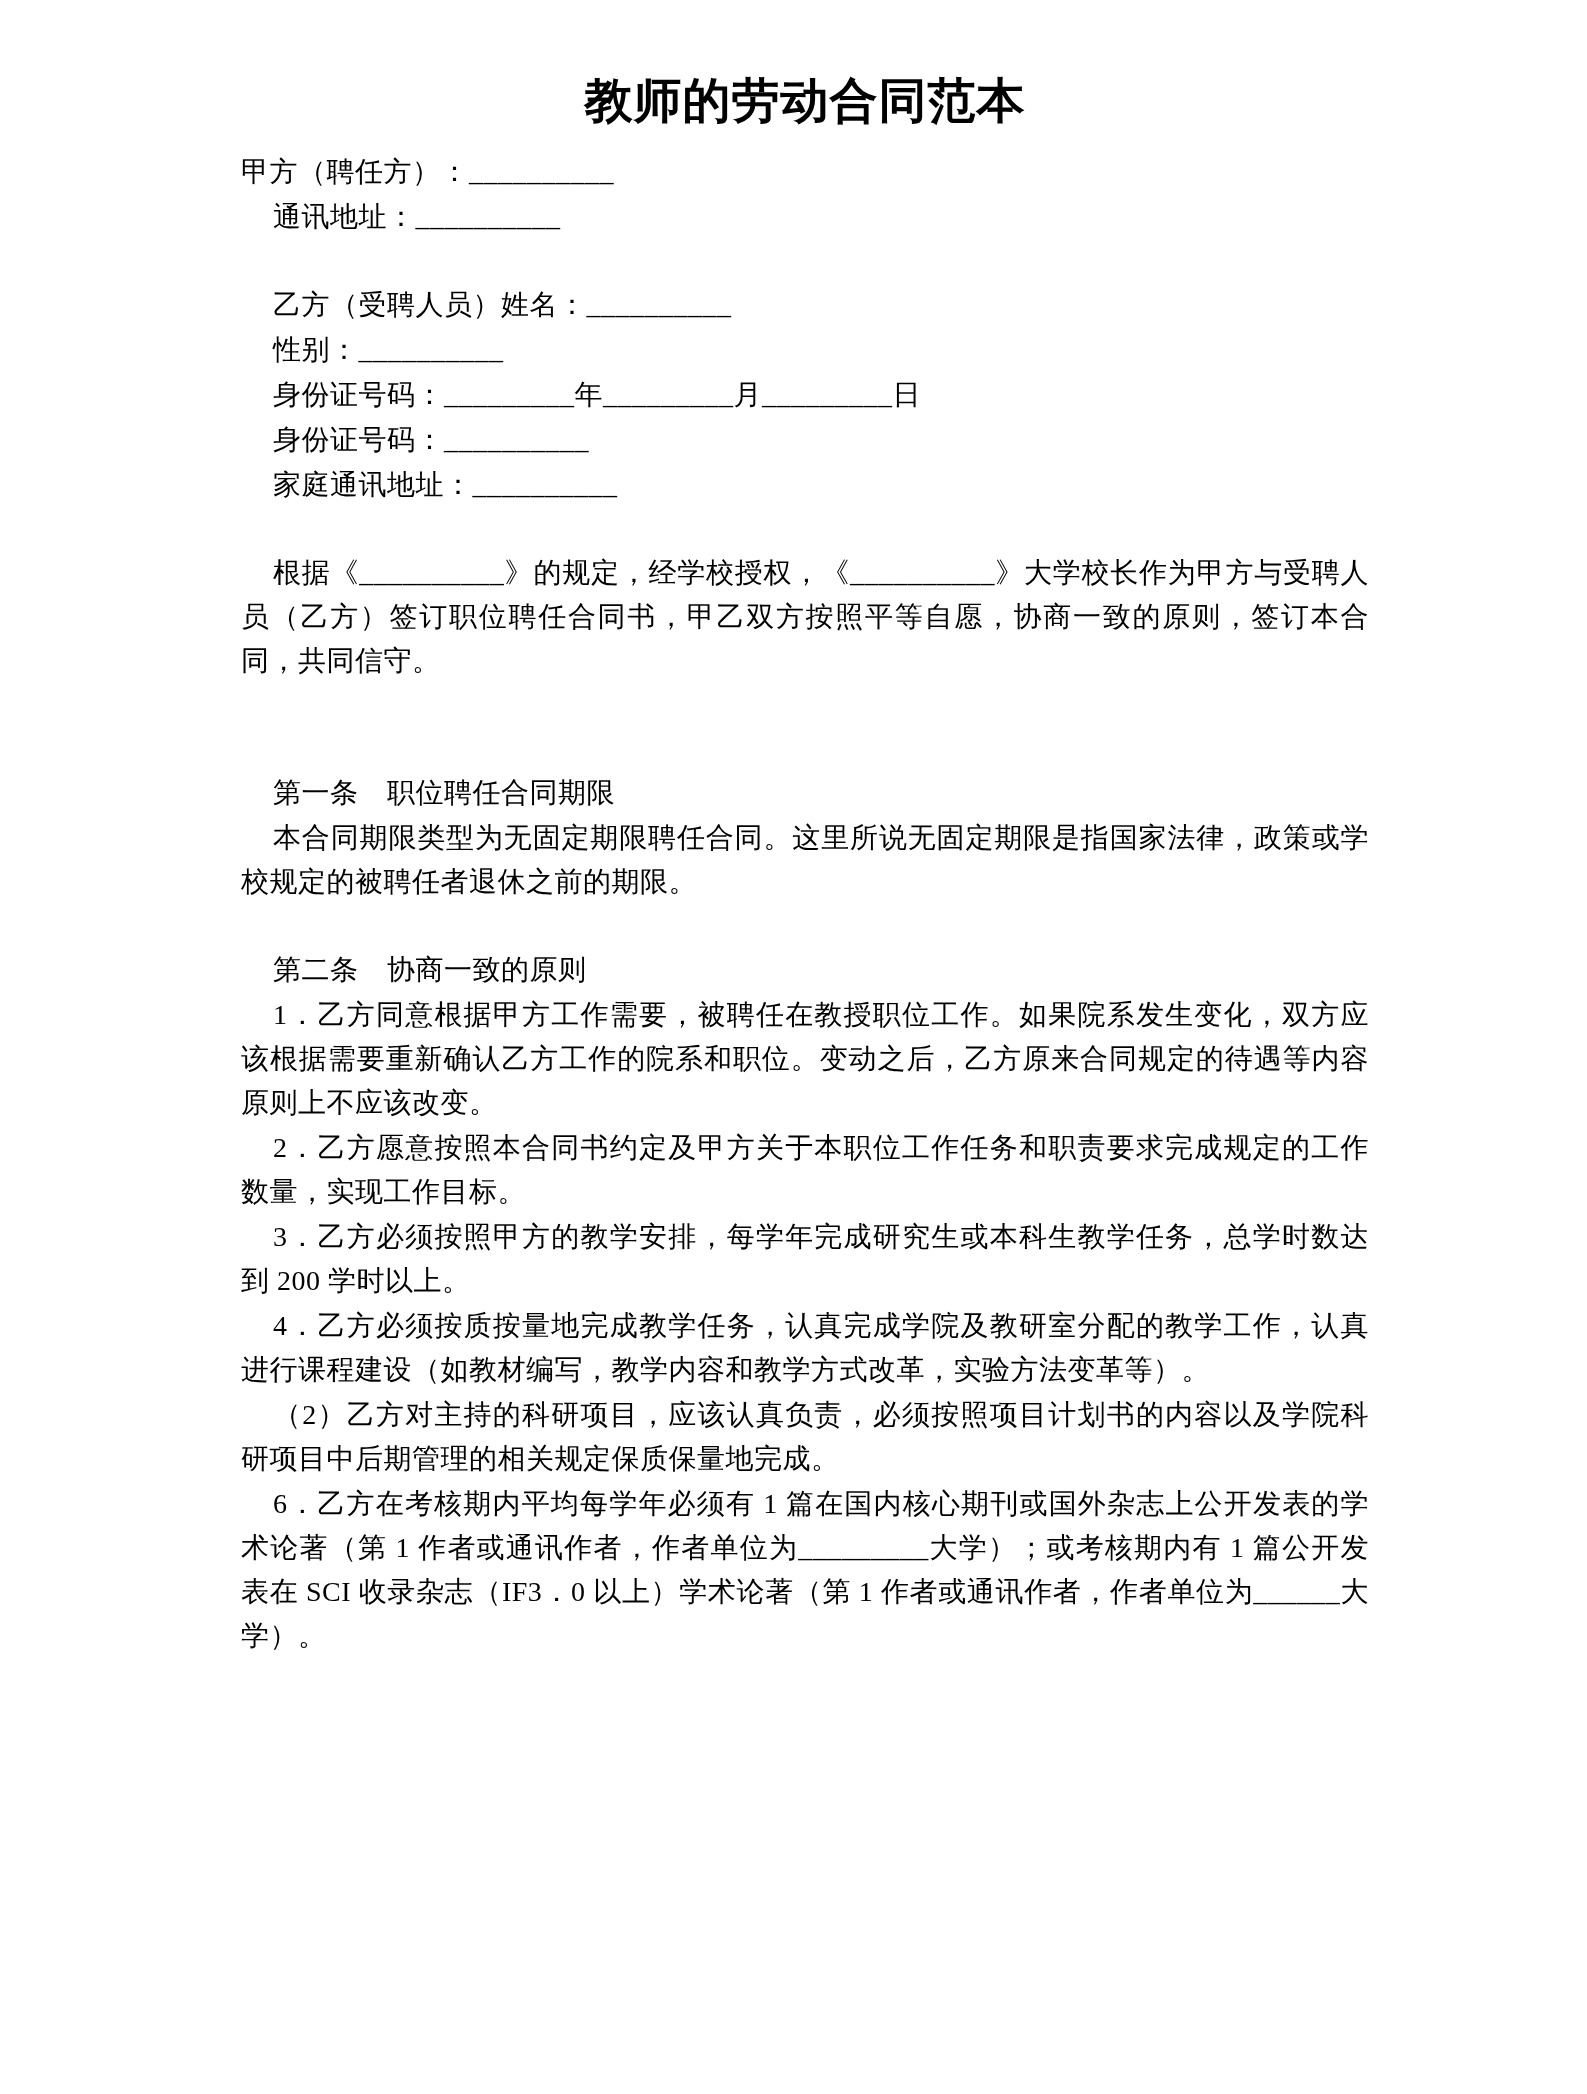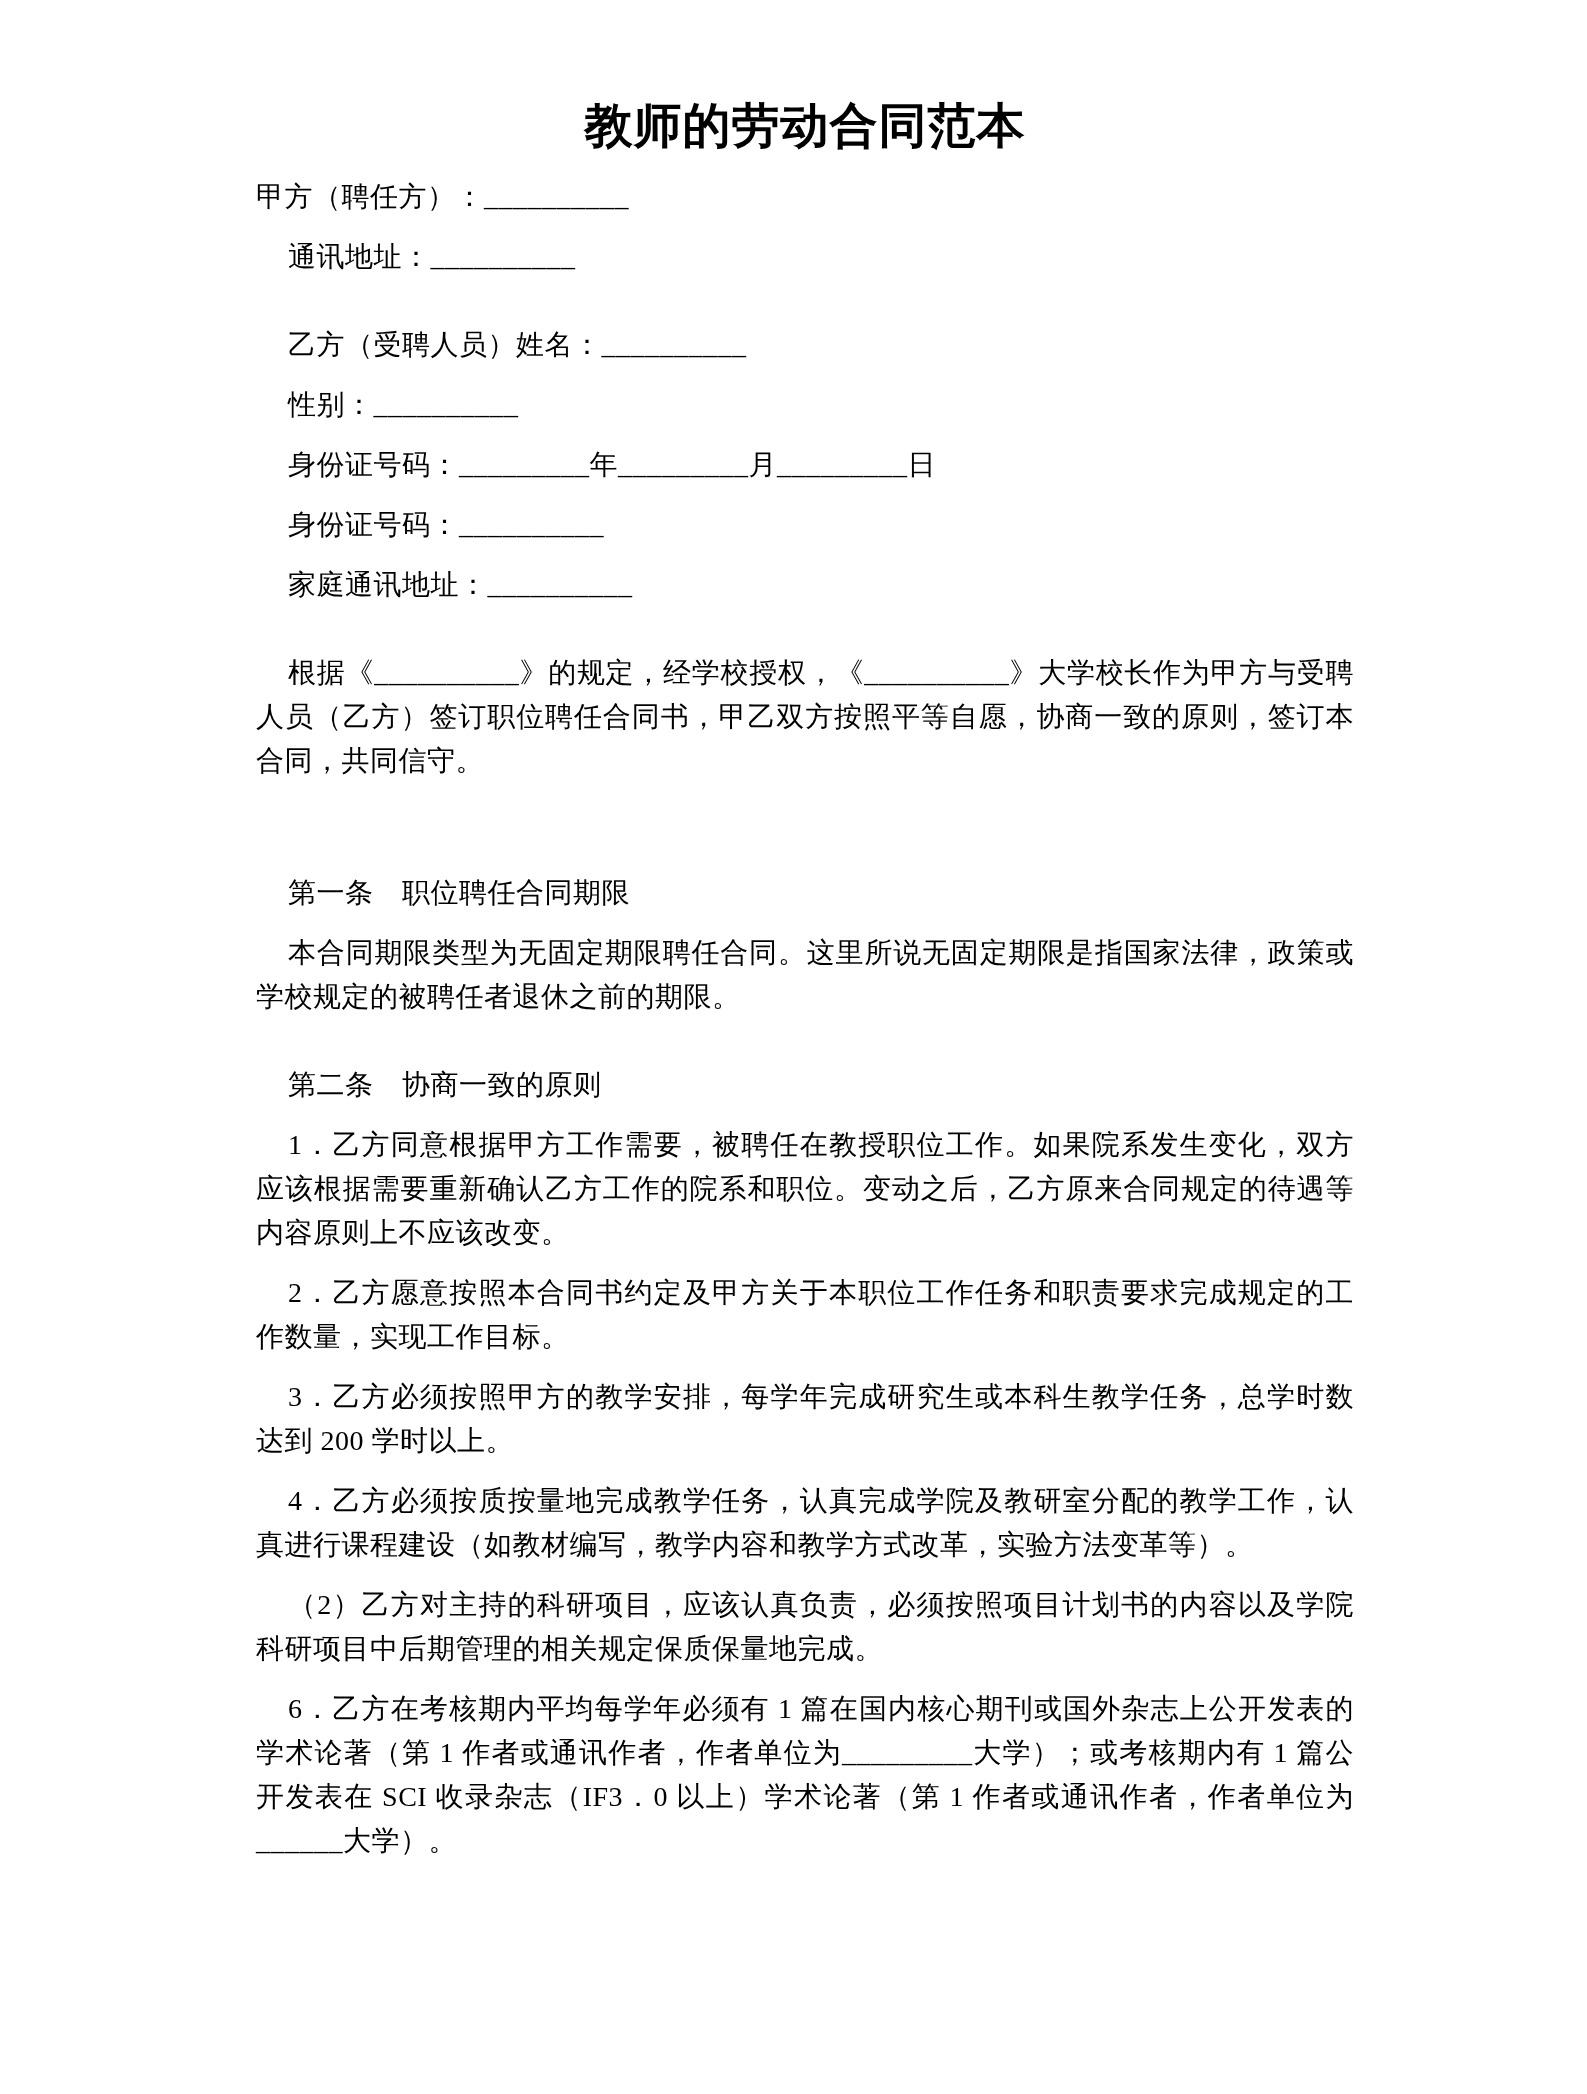--- a/index.html
+++ b/index.html
@@ -16,29 +16,29 @@
     font-family: "Liberation Serif", "DejaVu Serif", serif;
     overflow: hidden;
   }
   .content {
     position: absolute;
     left: 240px;
     top: 0;
     width: 1130px;
   }
   .doc-title {
-    margin: 93px 0 0 0;
+    margin: 68px 0 0 0;
     font-size: 48px;
     line-height: 66px;
     font-weight: 700;
     text-align: center;
     letter-spacing: 1px;
   }
   .content p {
-    margin: 16px;
+    margin: 1px;
     font-size: 28px;
     line-height: 44px;
     text-align: justify;
     text-indent: 32px;
     letter-spacing: 0.5px;
     word-break: normal;
   }
   .content p.flush {
     text-indent: 0;
   }

